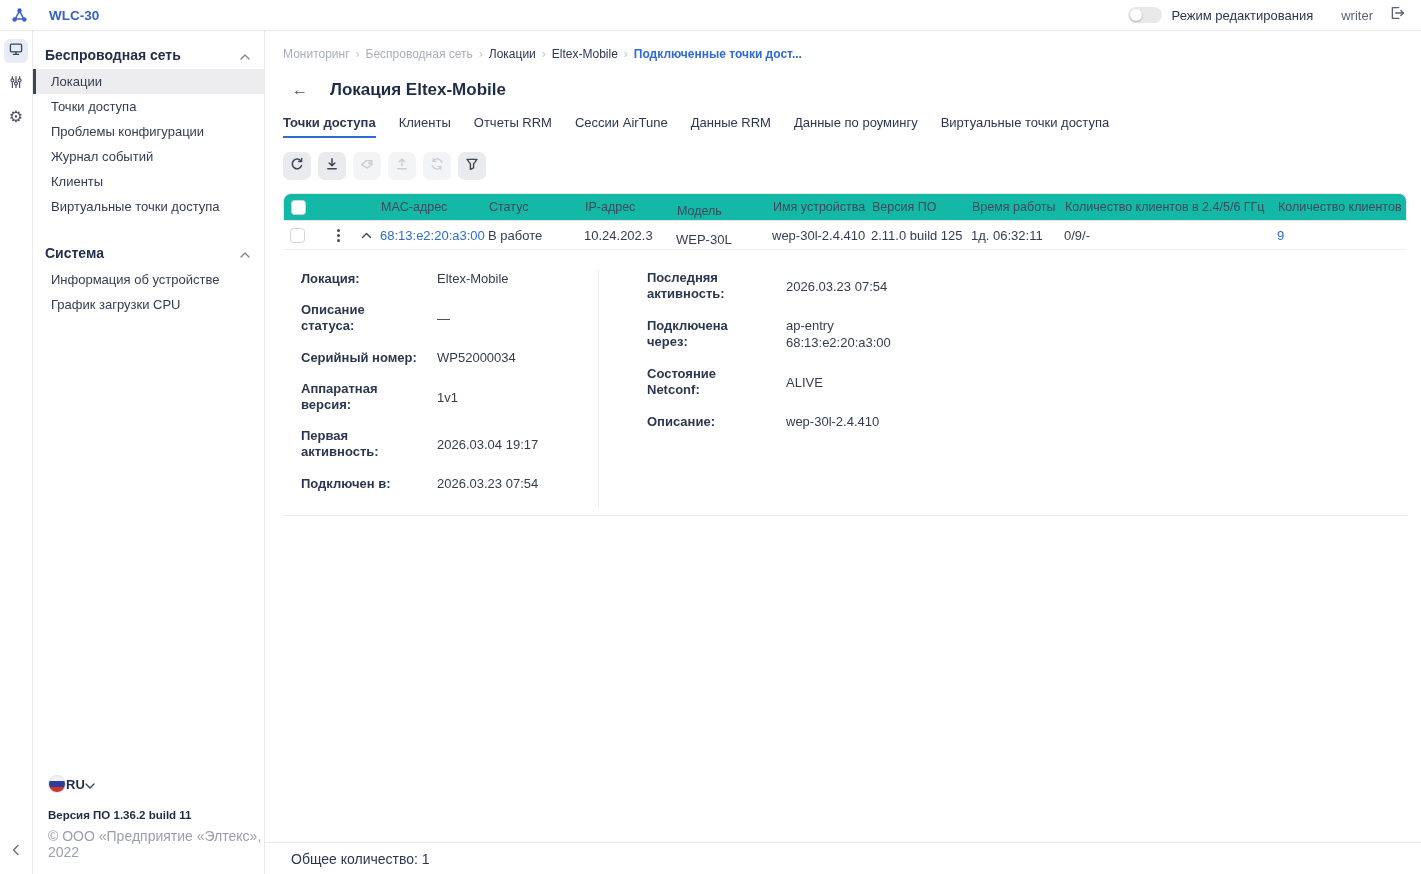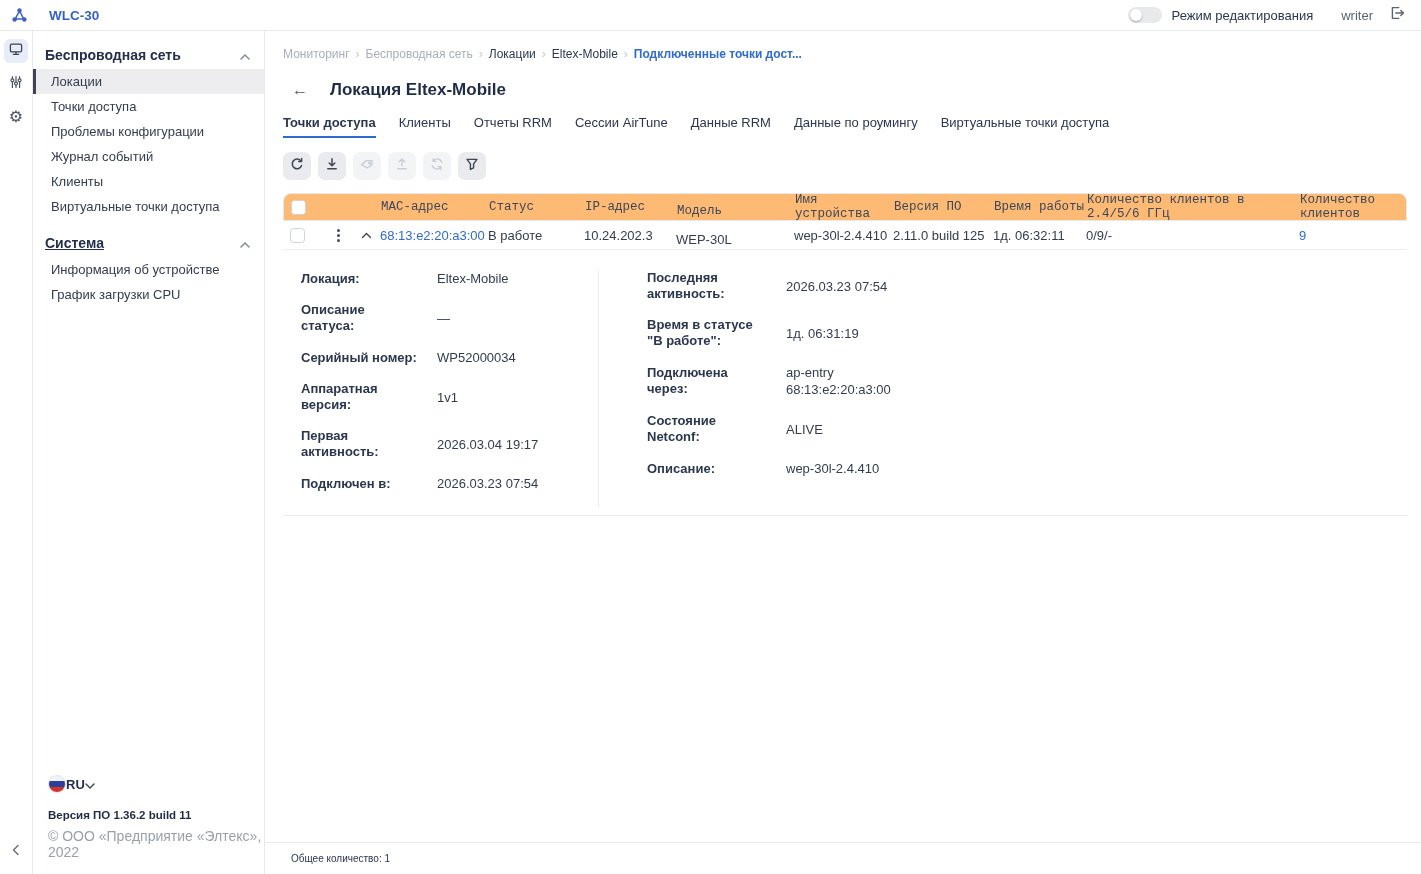--- a/index.html
+++ b/index.html
@@ -29,21 +29,21 @@
     justify-content:center;margin-bottom:9px;cursor:pointer;}
   .rail-btn.selected{background:#e7ecf7;}
   .rail-gear{font-size:16px;color:#4a5160;line-height:1;}
   .rail-collapse{margin-top:auto;margin-bottom:14px;cursor:pointer;display:flex;}
 
   
   .sidebar{width:232px;min-width:232px;border-right:1px solid #e7e9ec;display:flex;
     flex-direction:column;padding-top:10px;box-sizing:border-box;}
   .section-header{display:flex;align-items:center;justify-content:space-between;
     padding:6px 14px 6px 12px;font-size:14px;font-weight:700;color:#232f4b;cursor:pointer;}
-  .section-header.second{margin-top:10px;text-decoration:underline;}
+  .section-header.second{margin-top:20px;}
   .side-item{height:25px;line-height:25px;padding-left:15px;font-size:13px;color:#333d4f;
     cursor:pointer;border-left:3px solid transparent;box-sizing:border-box;}
   .side-item.selected{background:#ededef;border-left:3px solid #3f4450;}
   .sidebar-bottom{margin-top:auto;padding:0 0 14px 15px;}
   .lang-row{display:flex;align-items:center;gap:0;margin-bottom:16px;cursor:pointer;}
   .flag{width:18px;height:18px;border-radius:50%;border:1px solid #e2e4e8;box-sizing:border-box;
     background:linear-gradient(to bottom,#f2f3f5 0 34%,#2d3f9e 34% 67%,#d0342c 67% 100%);}
   .lang-code{font-size:13px;font-weight:700;color:#232f4b;}
   .version{font-size:11.5px;font-weight:700;color:#1f2b45;margin-bottom:7px;}
   .copyright{font-size:14px;color:#9aa0ab;}
@@ -66,33 +66,33 @@
   .tab.active{font-weight:700;border-bottom:2px solid #2f6bd3;}
 
   .toolbar{margin:14px 14px 0 18px;display:flex;gap:7px;}
   .tbtn{width:28px;height:28px;border-radius:7px;background:#e9ebee;display:flex;
     align-items:center;justify-content:center;cursor:pointer;}
   .tbtn svg{stroke:#3e4654;}
   .tbtn.disabled{background:#f3f4f6;cursor:default;}
   .tbtn.disabled svg{stroke:#c9ced6;}
 
   .table{margin:13px 14px 0 18px;}
-  .thead{display:flex;align-items:center;height:28px;background:#fdba74;
+  .thead{display:flex;align-items:center;height:28px;background:#14b8a6;
     border:1px solid #e8e9eb;border-radius:8px 8px 0 0;font-size:12.5px;color:#3f4859;
-    box-sizing:border-box;font-family:Liberation Mono, monospace;}
+    box-sizing:border-box;}
   .trow{display:flex;align-items:center;height:28px;border-bottom:1px solid #eceef0;
     font-size:13px;color:#333d4f;}
   .col-cb{width:40px;min-width:40px;display:flex;padding-left:7px;box-sizing:border-box;}
   .col-kebab{width:30px;min-width:30px;display:flex;justify-content:center;}
   .col-exp{width:27px;min-width:27px;display:flex;justify-content:center;}
   .c-mac{width:108px;min-width:108px;}
   .c-status{width:96px;min-width:96px;}
   .c-ip{width:92px;min-width:92px;}
   .c-model{width:96px;min-width:96px;margin-top:8px;}
-  .c-name{width:99px;min-width:99px;margin-left:22px;}
+  .c-name{width:99px;min-width:99px;}
   .c-fw{width:100px;min-width:100px;}
   .c-up{width:93px;min-width:93px;}
   .c-band{width:213px;min-width:213px;}
   .c-total{flex:1;}
   .link{color:#2f6bd2;cursor:pointer;}
   .checkbox{width:13px;height:13px;border:1px solid #cfd3d9;border-radius:3.5px;
     background:#fff;cursor:pointer;}
   .kebab{display:flex;flex-direction:column;gap:2px;cursor:pointer;padding:2px;}
   .kebab span{width:3px;height:3px;border-radius:50%;background:#434b5c;}
   .expander{cursor:pointer;display:flex;}
@@ -102,21 +102,21 @@
   .dcol-left{width:316px;min-width:316px;border-right:1px solid #e9ebee;
     padding-left:18px;box-sizing:border-box;}
   .dcol-right{padding-left:48px;}
   .drow{display:flex;align-items:center;margin-bottom:15px;}
   .dlabel{width:118px;min-width:118px;margin-right:18px;font-weight:700;color:#2b374f;
     font-size:13px;line-height:16px;white-space:pre-line;}
   .dcol-right .dlabel{width:122px;min-width:122px;margin-right:17px;}
   .dvalue{font-size:13px;color:#333d4f;line-height:17px;white-space:pre-line;}
 
   .footer{margin-top:auto;border-top:1px solid #e7e9ec;height:31px;min-height:31px;
-    display:flex;align-items:center;padding-left:26px;font-size:10px;color:#2b374f;}
+    display:flex;align-items:center;padding-left:26px;font-size:14px;color:#2b374f;}
 </style>
 </head>
 <body>
 
 <div class="app">
 
   <div class="topbar">
     <span class="logo">
       <svg width="17" height="17" viewBox="0 0 16 16">
         <path d="M8 3.6 3.9 11.4M8 3.6l4.1 7.8M3.9 11.4h8.2" stroke="#3b62c4" stroke-width="1.4" fill="none"></path>
@@ -374,25 +374,20 @@
               <span class="dvalue">2026.03.23 07:54</span>
             </div>
         </div>
         <div class="dcol-right">
           <div class="drow">
               <span class="dlabel">Последняя
 активность:</span>
               <span class="dvalue">2026.03.23 07:54</span>
             </div>
           <div class="drow">
-              <span class="dlabel">Время в статусе
-"В работе":</span>
-              <span class="dvalue">1д. 06:31:19</span>
-            </div>
-          <div class="drow">
               <span class="dlabel">Подключена через:</span>
               <span class="dvalue">ap-entry
 68:13:e2:20:a3:00</span>
             </div>
           <div class="drow">
               <span class="dlabel">Состояние Netconf:</span>
               <span class="dvalue">ALIVE</span>
             </div>
           <div class="drow">
               <span class="dlabel">Описание:</span>

